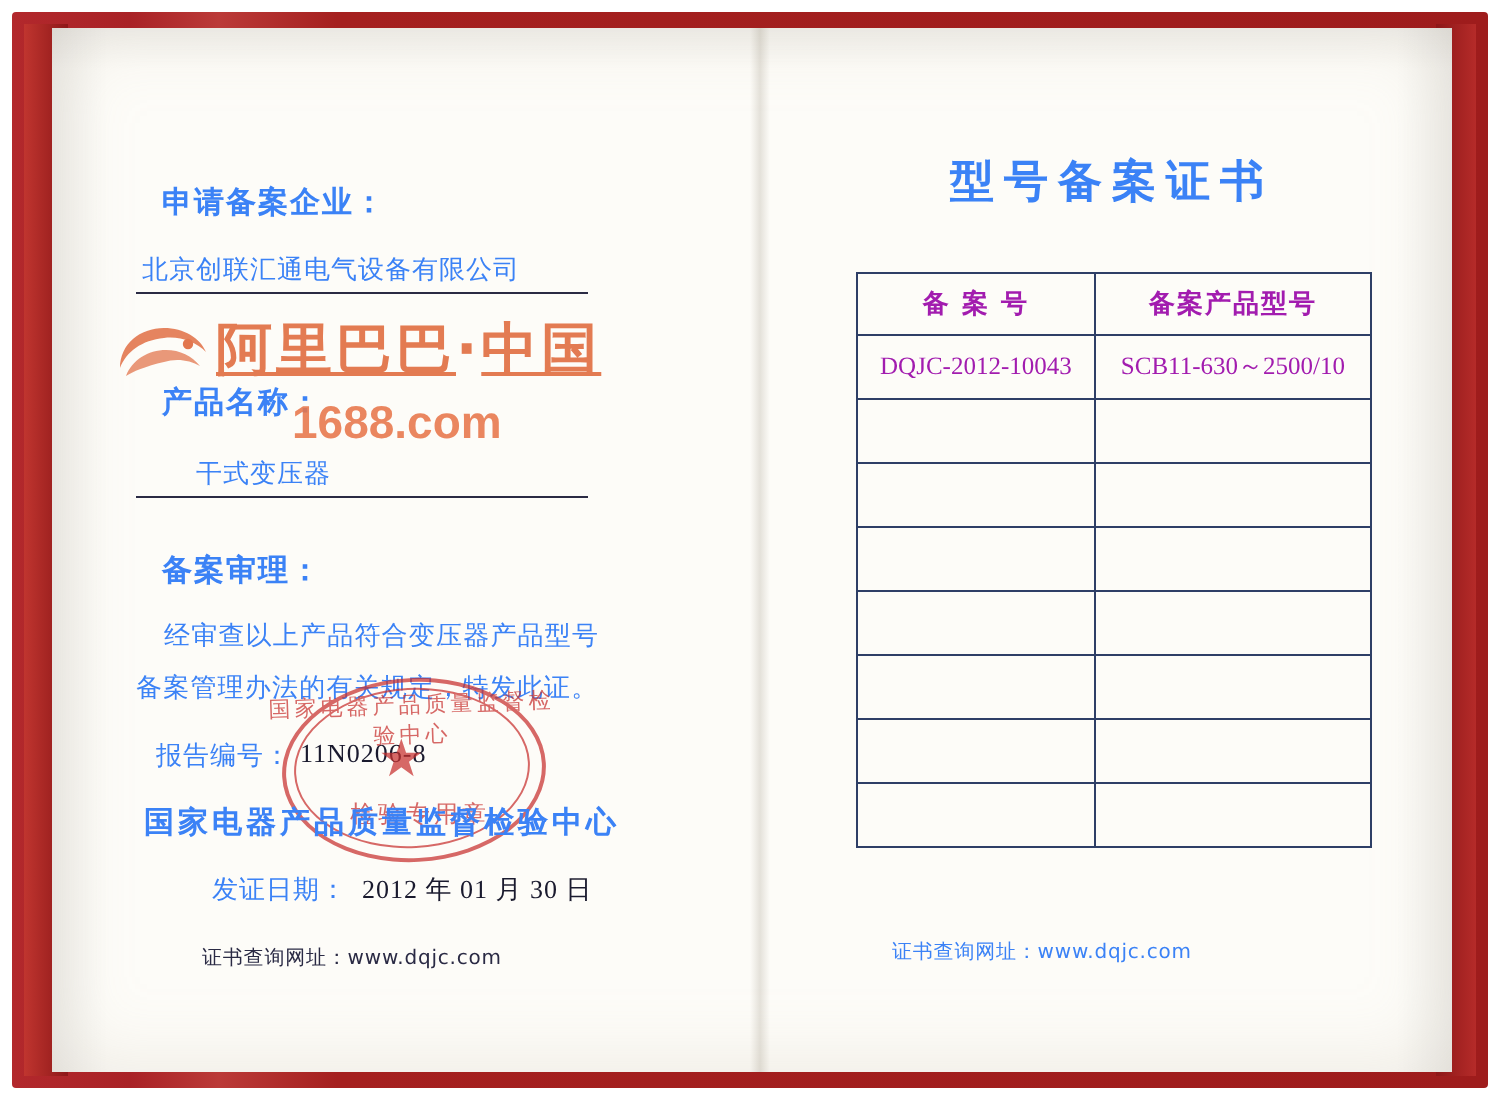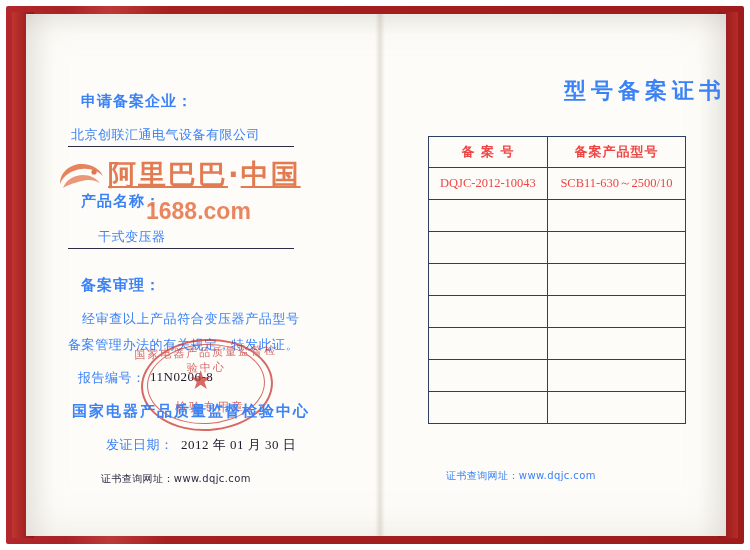--- a/index.html
+++ b/index.html
@@ -180,40 +180,40 @@
     left: 386px;
     top: 14px;
     width: 340px;
     height: 522px;
     color: #15163a;
   }
   .cert-title {
     position: absolute;
     top: 62px;
     width: 340px;
-    text-align: right;
+    text-align: center;
     font-size: 22px;
     font-weight: bold;
     letter-spacing: 5px;
   }
   table.reg {
     position: absolute;
     left: 42px;
     top: 122px;
     width: 258px;
     border-collapse: collapse;
     background: transparent;
   }
   table.reg td, table.reg th {
     border: 1px solid #2e3f66;
     height: 31px;
     text-align: center;
     font-size: 12px;
     font-weight: normal;
-    color: #ef4444;
+    color: #a21caf;
     padding: 0 2px;
   }
   table.reg th {
     font-size: 13px;
     font-weight: bold;
     letter-spacing: 1px;
     height: 30px;
   }
   table.reg td.val {
     font-family: "Liberation Serif", serif;

